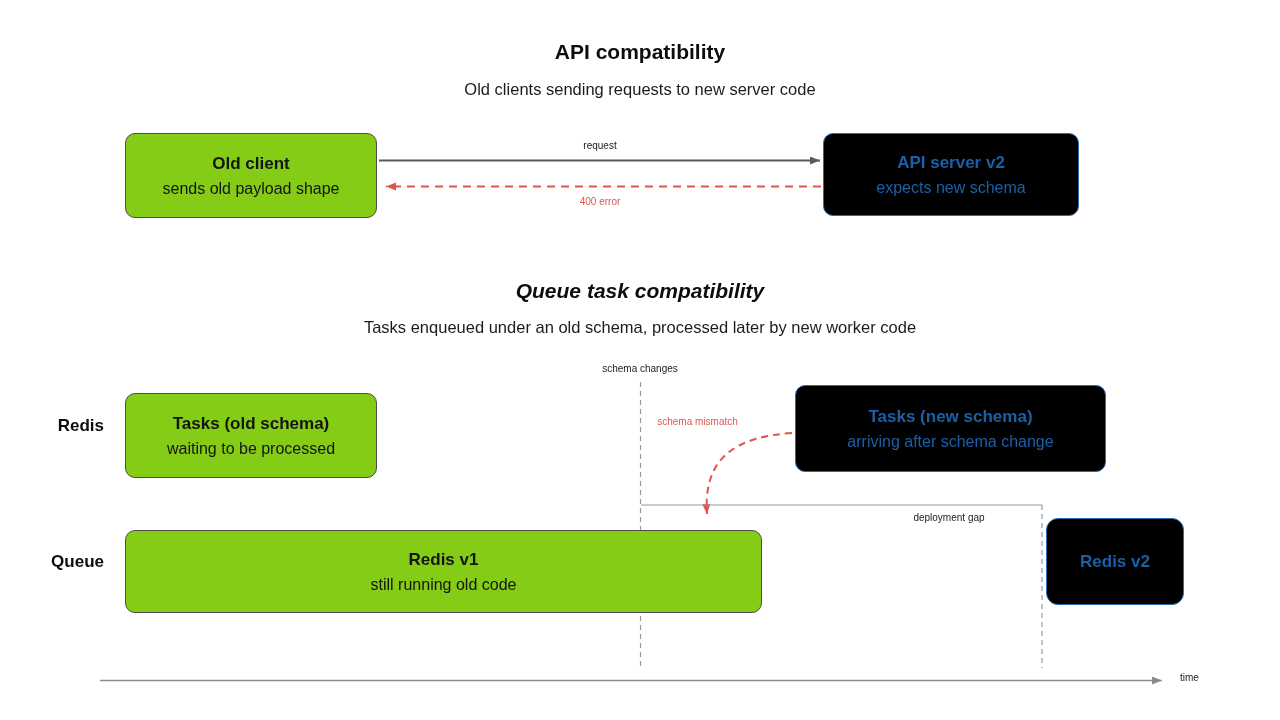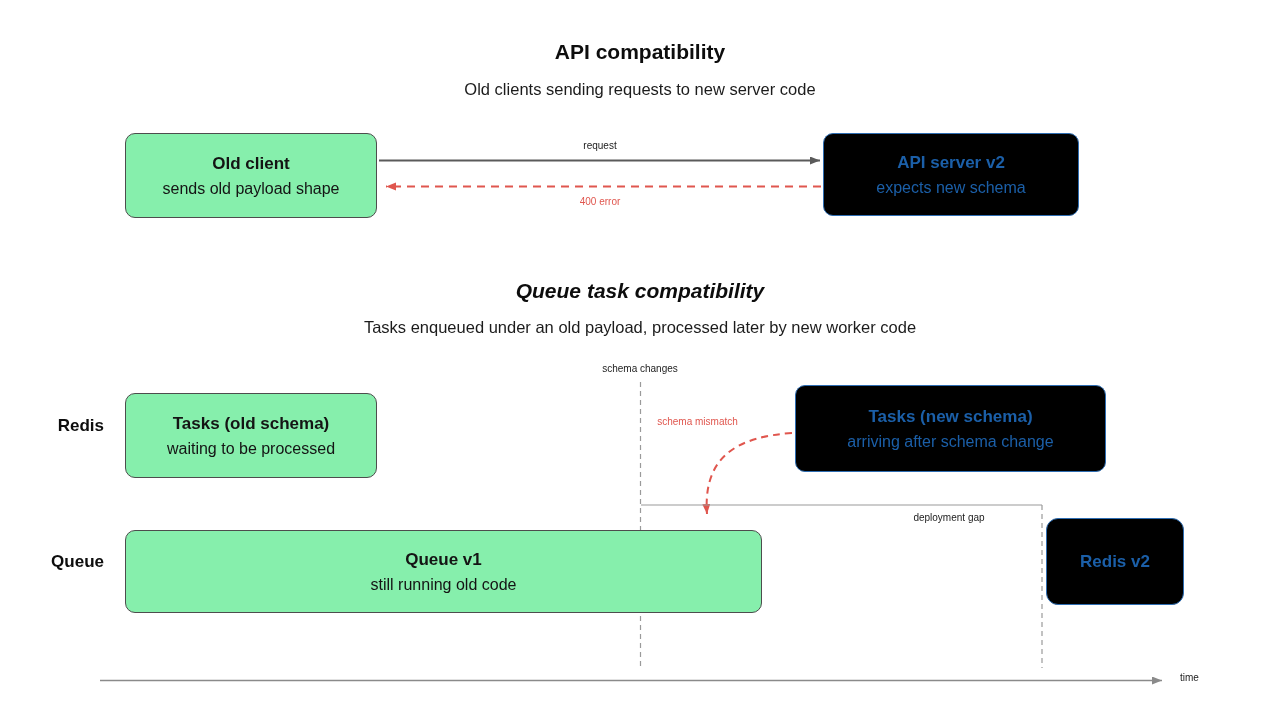--- a/index.html
+++ b/index.html
@@ -13,21 +13,21 @@
   }
   .section-sub {
     position:absolute; left:0; width:1280px; text-align:center;
     font-size:16.5px; color:#1c1c1c;
   }
   .box {
     position:absolute; border-radius:10px; box-sizing:border-box;
     display:flex; flex-direction:column; align-items:center; justify-content:center;
     text-align:center; padding:6px 10px;
   }
-  .box.gray { background:#86efac; border:1px solid #4d4d4d; color:#141414; }
+  .box.gray { background:#84cc16; border:1px solid #4d4d4d; color:#141414; }
   .box.blue { background:#000000; border:1.5px solid #2e6db2; color:#1b5fa8; }
   .box-title { font-size:17px; font-weight:bold; line-height:1.5; }
   .box-sub   { font-size:16px; line-height:1.45; }
   .small-label { position:absolute; font-size:10px; color:#1c1c1c; text-align:center; line-height:1.35; }
   .red-text { color:#e0564e; }
   .lane-label {
     position:absolute; left:20px; width:84px; text-align:right;
     font-size:17px; font-weight:bold; color:#0d0d0d;
   }
   svg.layer { position:absolute; left:0; top:0; pointer-events:none; }
@@ -74,21 +74,21 @@
 
   <div class="box blue" style="left:823px; top:133px; width:256px; height:83px;">
     <div class="box-title">API server v2</div>
     <div class="box-sub">expects new schema</div>
   </div>
 
   <div class="small-label" style="left:540px; top:139px; width:120px;">request</div>
   <div class="small-label red-text" style="left:540px; top:195px; width:120px;">400 error</div>
 
   <div class="section-title" style="top:279px;font-style:italic;">Queue task compatibility</div>
-  <div class="section-sub" style="top:318px;">Tasks enqueued under an old payload, processed later by new worker code</div>
+  <div class="section-sub" style="top:318px;">Tasks enqueued under an old schema, processed later by new worker code</div>
 
   <div class="small-label" style="left:540px; top:362px; width:200px;">schema changes</div>
 
   <div class="lane-label" style="top:416px;">Redis</div>
   <div class="lane-label" style="top:552px;">Queue</div>
 
   <div class="box gray" style="left:125px; top:393px; width:252px; height:85px;">
     <div class="box-title">Tasks (old schema)</div>
     <div class="box-sub">waiting to be processed</div>
   </div>
@@ -96,21 +96,21 @@
   <div class="box blue" style="left:795px; top:385px; width:311px; height:87px;">
     <div class="box-title">Tasks (new schema)</div>
     <div class="box-sub">arriving after schema change</div>
   </div>
 
   <div class="small-label red-text" style="left:650px; top:415px; width:95px;">schema mismatch</div>
 
   <div class="small-label" style="left:859px; top:511px; width:180px;">deployment gap</div>
 
   <div class="box gray" style="left:125px; top:530px; width:637px; height:83px;">
-    <div class="box-title">Queue v1</div>
+    <div class="box-title">Redis v1</div>
     <div class="box-sub">still running old code</div>
   </div>
 
   <div class="box blue" style="left:1046px; top:518px; width:138px; height:87px; border-radius:12px;">
     <div class="box-title">Redis v2</div>
   </div>
 
   <div class="small-label" style="left:1180px; top:671px; width:60px; text-align:left;">time</div>
 
 </div>

